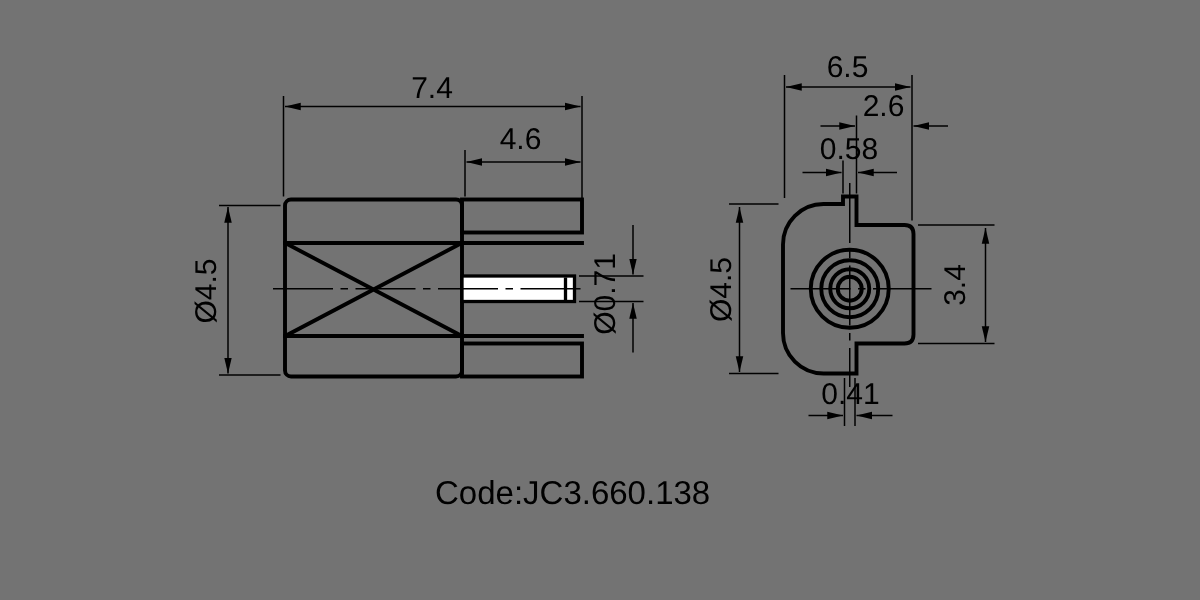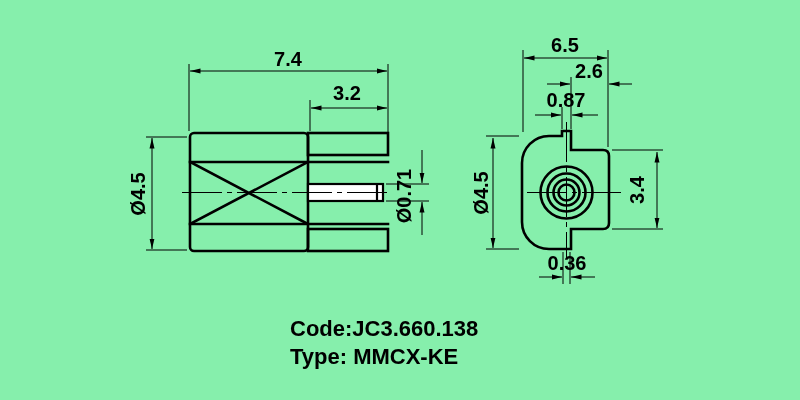--- a/index.html
+++ b/index.html
@@ -1,17 +1,17 @@
 <!DOCTYPE html>
 <html><head>
 <meta charset="utf-8">
 <style>
   html,body{margin:0;padding:0;background:#ffffff;}
-  .canvas{position:relative;width:800px;height:400px;background:#86efac;overflow:hidden;
-          font-family:"Liberation Sans",sans-serif;font-weight:bold;}
+  .canvas{position:relative;width:800px;height:400px;background:#737373;overflow:hidden;
+          font-family:"Liberation Sans",sans-serif;}
   .canvas svg{position:absolute;left:0;top:0;}
   .dim{position:absolute;color:#000;font-size:20px;line-height:1;white-space:nowrap;
        transform:translate(-50%,-50%);}
   .dim.rot{transform:translate(-50%,-50%) rotate(-90deg);}
   .note{position:absolute;color:#000;font-size:22px;line-height:1;white-space:nowrap;}
   .thick{stroke:#000;stroke-width:2.6;fill:none;stroke-linecap:square;}
   .mid{stroke:#000;stroke-width:2.2;fill:#fff;}
   .thin{stroke:#000;stroke-width:1;fill:none;}
   .cl{stroke:#000;stroke-width:1;fill:none;stroke-dasharray:40 5 5 5;}
 </style>
@@ -92,27 +92,26 @@
       <line class="thin" x1="657" y1="152" x2="657" y2="228" marker-start="url(#arr)" marker-end="url(#arr)"></line>
 
       <path class="thin" d="M563,252 V284"></path>
       <path class="thin" d="M570,252 V284"></path>
       <line class="thin" x1="539" y1="277" x2="562" y2="277" marker-end="url(#arr)"></line>
       <line class="thin" x1="595" y1="277" x2="571" y2="277" marker-end="url(#arr)"></line>
     </g>
   </svg>
 
   <span class="dim" style="left:288px;top:59px">7.4</span>
-  <span class="dim" style="left:347px;top:93px">3.2</span>
+  <span class="dim" style="left:347px;top:93px">4.6</span>
   <span class="dim rot" style="left:138px;top:194px">Ø4.5</span>
   <span class="dim rot" style="left:404px;top:196px">Ø0.71</span>
 
   <span class="dim" style="left:565px;top:45px">6.5</span>
   <span class="dim" style="left:589px;top:71px">2.6</span>
-  <span class="dim" style="left:566px;top:100px">0.87</span>
+  <span class="dim" style="left:566px;top:100px">0.58</span>
   <span class="dim rot" style="left:481px;top:193px">Ø4.5</span>
   <span class="dim rot" style="left:637px;top:190px">3.4</span>
-  <span class="dim" style="left:567px;top:263px">0.36</span>
+  <span class="dim" style="left:567px;top:263px">0.41</span>
 
   <span class="note" style="left:290px;top:318px">Code:JC3.660.138</span>
-  <span class="note" style="left:290px;top:346px">Type: MMCX-KE</span>
 
 </div>
 
 </body></html>

